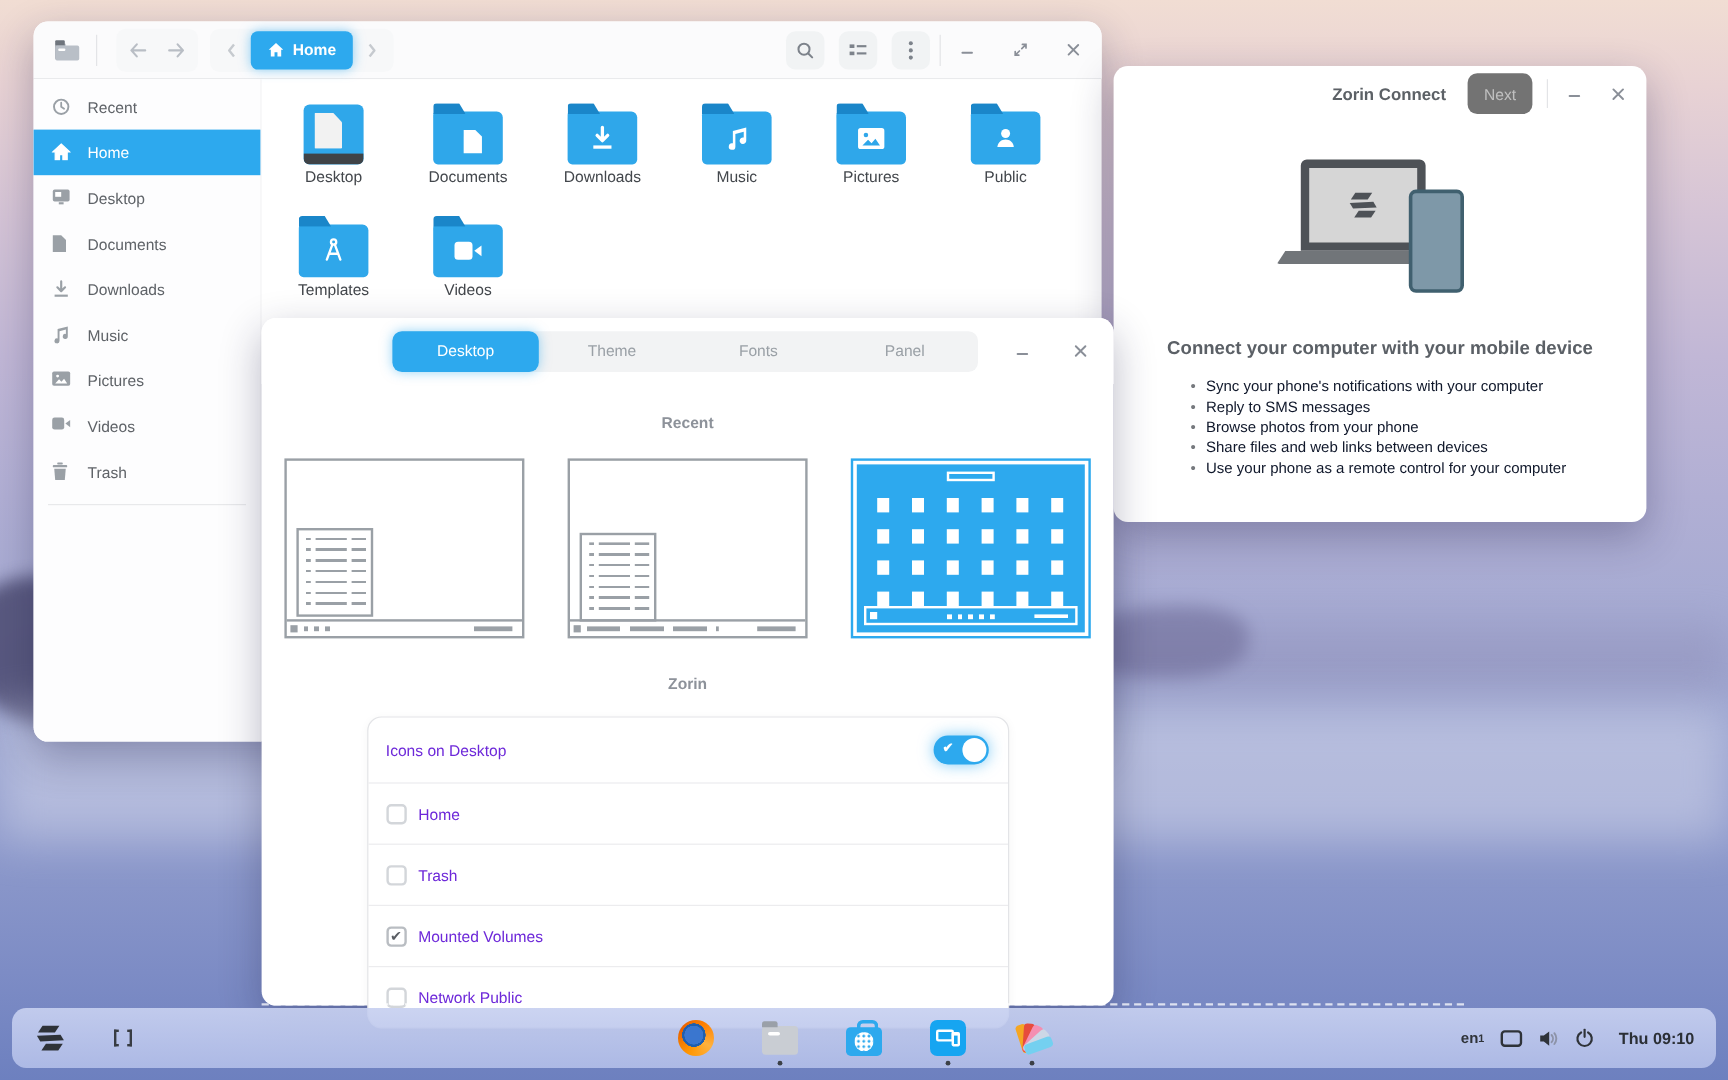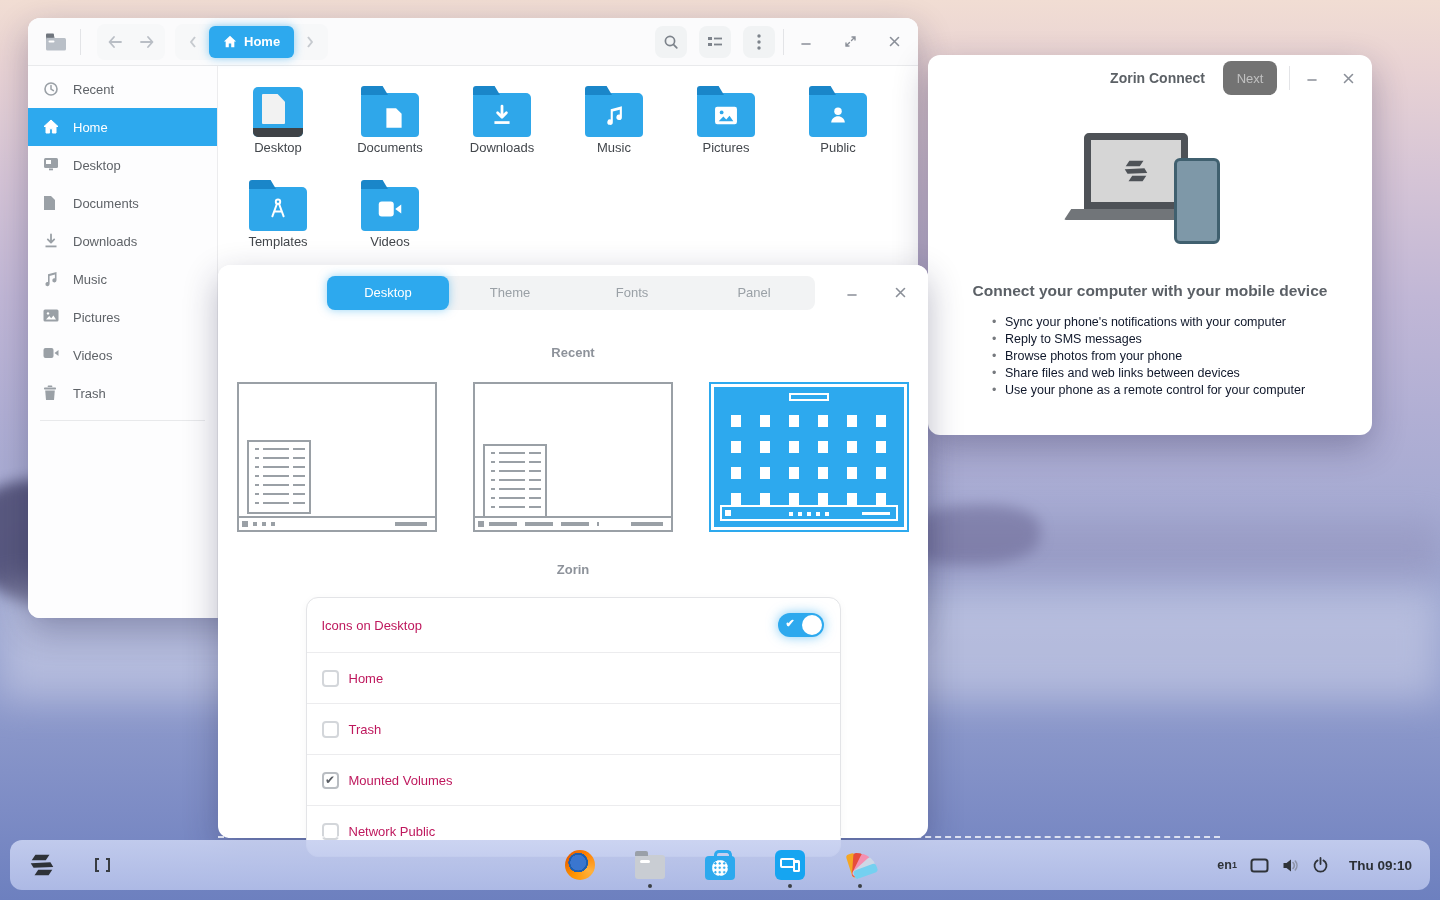--- a/index.html
+++ b/index.html
@@ -82,21 +82,21 @@
   .lp.sel .dock { position:absolute; left:6px; right:6px; bottom:6px; height:16px; border:2px solid #fff; }
   .lp.sel .dock .sq { position:absolute; left:3px; top:3px; width:6px; height:6px; background:#fff; }
   .lp.sel .dock .dots { position:absolute; left:50%; top:5px; transform:translateX(-50%); width:40px; height:4px;
       background:repeating-linear-gradient(90deg,#fff 0 4px,transparent 4px 9px); }
   .lp.sel .dock .rline { position:absolute; right:6px; top:5px; width:28px; height:3px; background:#fff; }
   .icons-title { margin-top:30px; }
   .icons-card { width:535px; margin:20px auto 0; border:1px solid #e3e4e7; border-radius:12px; background:#fff;
     box-shadow:0 2px 8px rgba(0,0,0,.04); }
   .card-row { display:flex; align-items:center; height:51px; padding:0 16px 0 15px; border-top:1px solid #ececee; }
   .card-row:first-child { border-top:none; height:54px; }
-  .row-label { font-size:13px; color:#be185d; }
+  .row-label { font-size:13px; color:#6d28d9; }
   .toggle { margin-left:auto; position:relative; width:46px; height:24px; border-radius:13px; background:#c7cbd1; border:none; cursor:pointer;
     box-shadow:0 0 10px rgba(45,169,238,.0); }
   .toggle.on { background:#2da9ee; box-shadow:0 0 12px rgba(45,169,238,.6); }
   .toggle .knob { position:absolute; top:2px; left:2px; width:20px; height:20px; border-radius:50%; background:#fff; }
   .toggle.on .knob { left:auto; right:2px; }
   .toggle .tick { position:absolute; left:8px; top:4px; color:#fff; font-size:11px; font-weight:bold; display:none; }
   .toggle.on .tick { display:block; }
   .cbx { width:17px; height:17px; border:2px solid #d3d6da; border-radius:4px; background:#fff; margin-right:10px;
     display:flex; align-items:center; justify-content:center; cursor:pointer; font-size:12px; color:transparent; }
   .cbx.checked { border-color:#b9bdc2; color:#595d63; }

